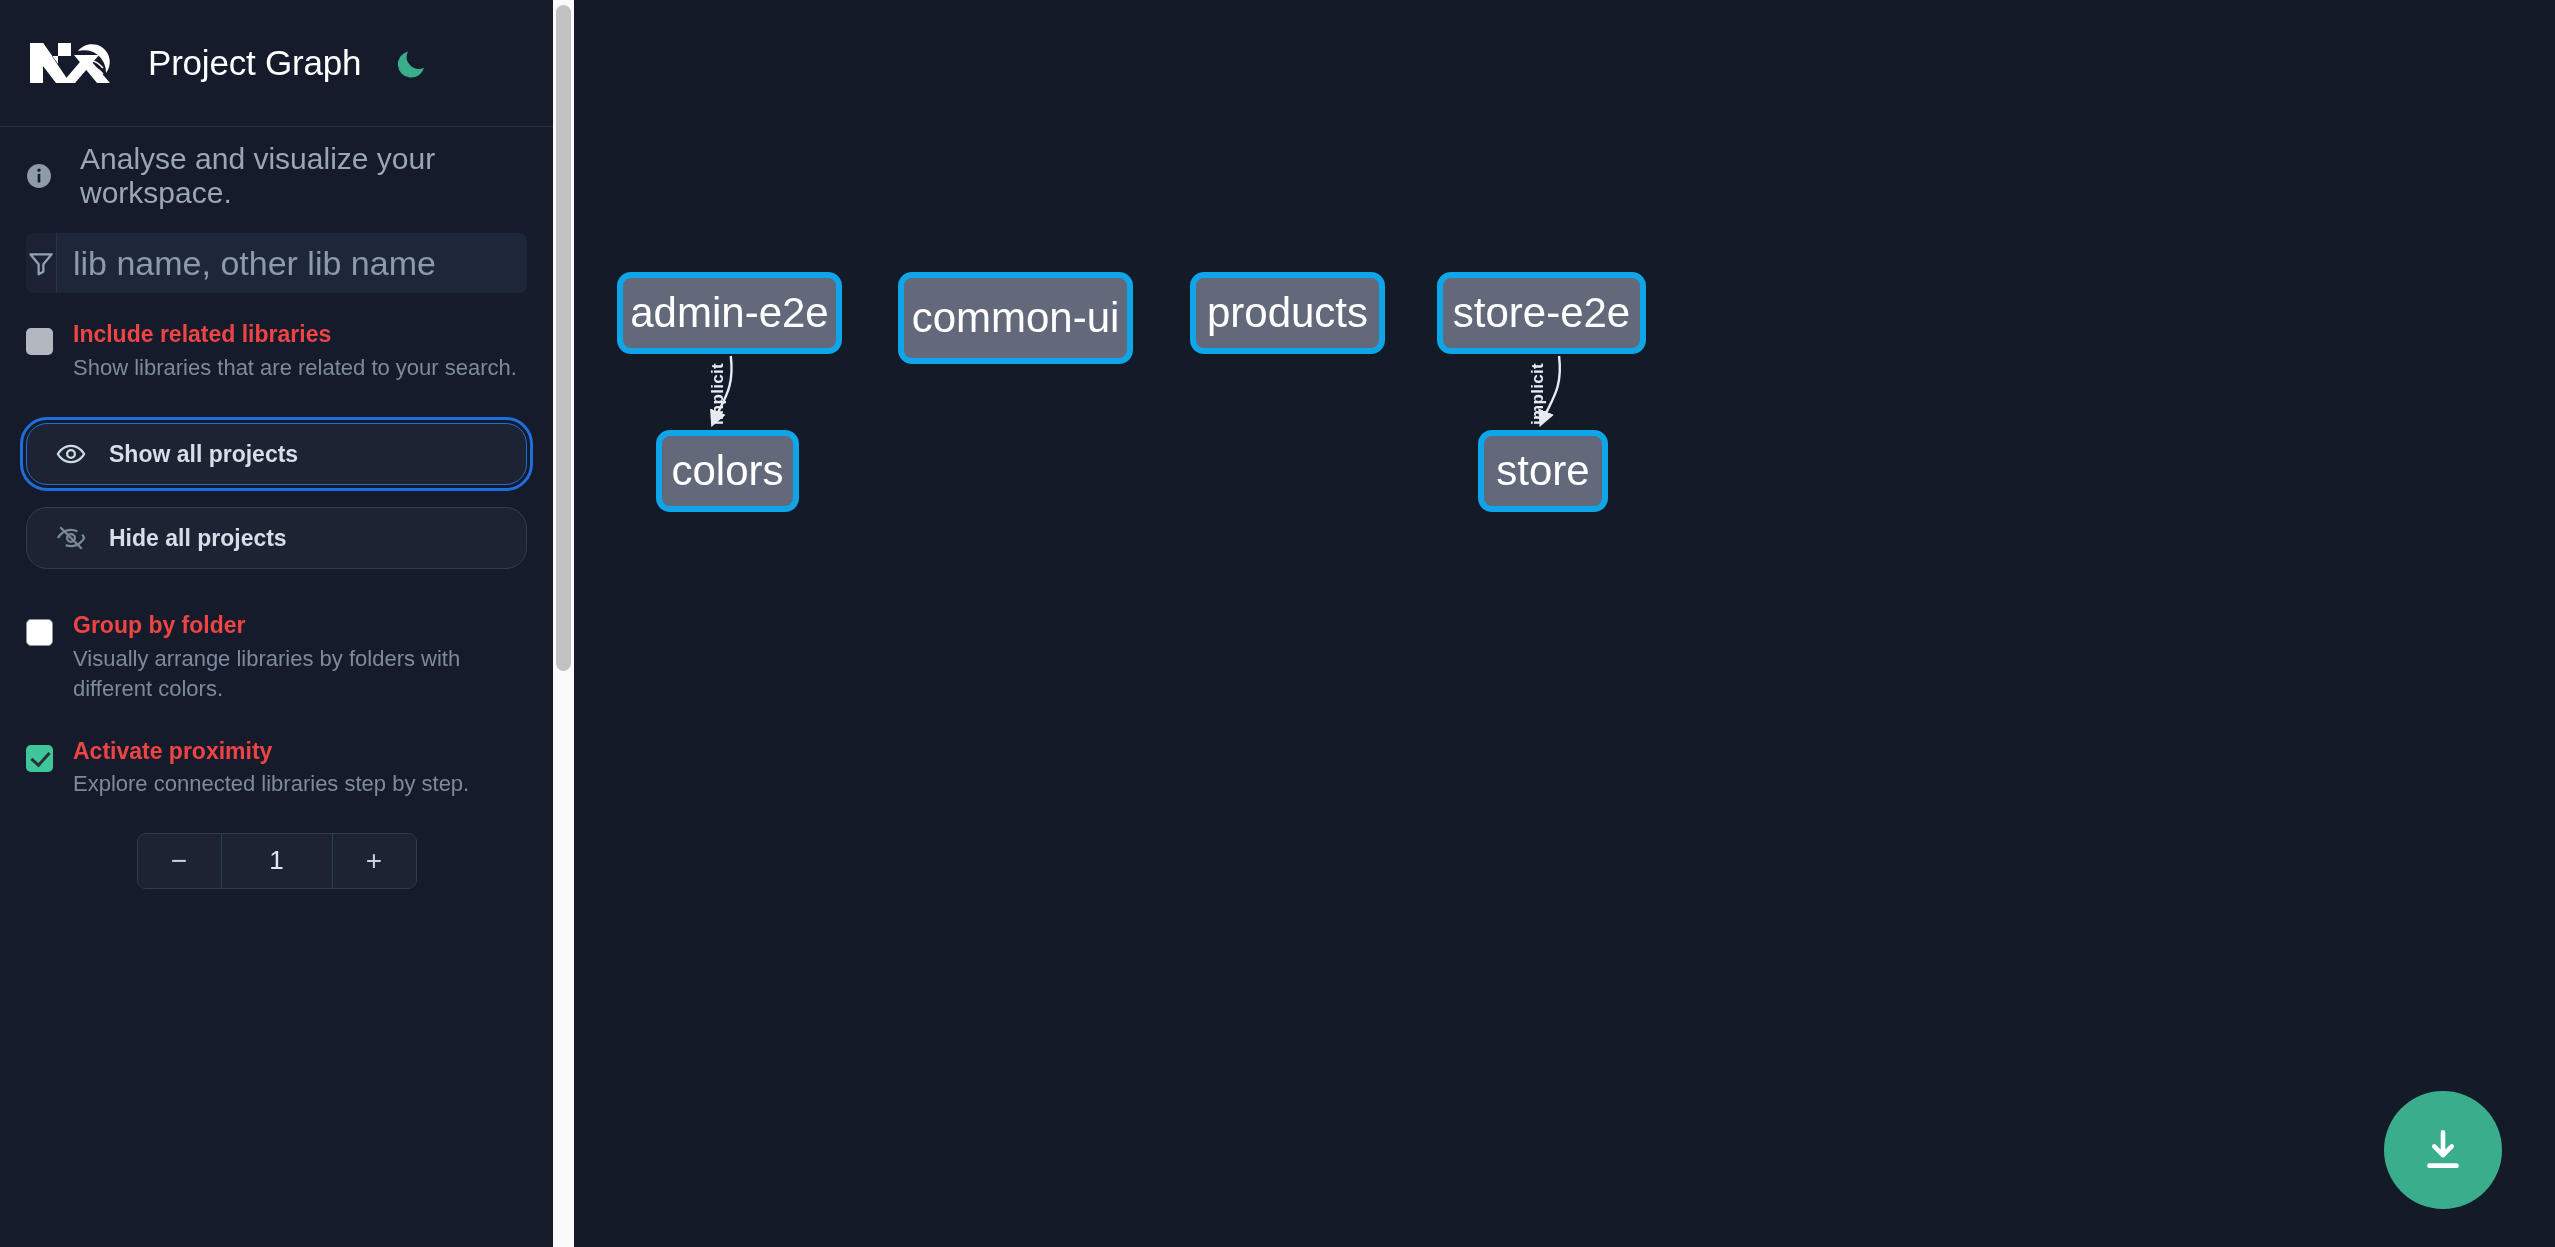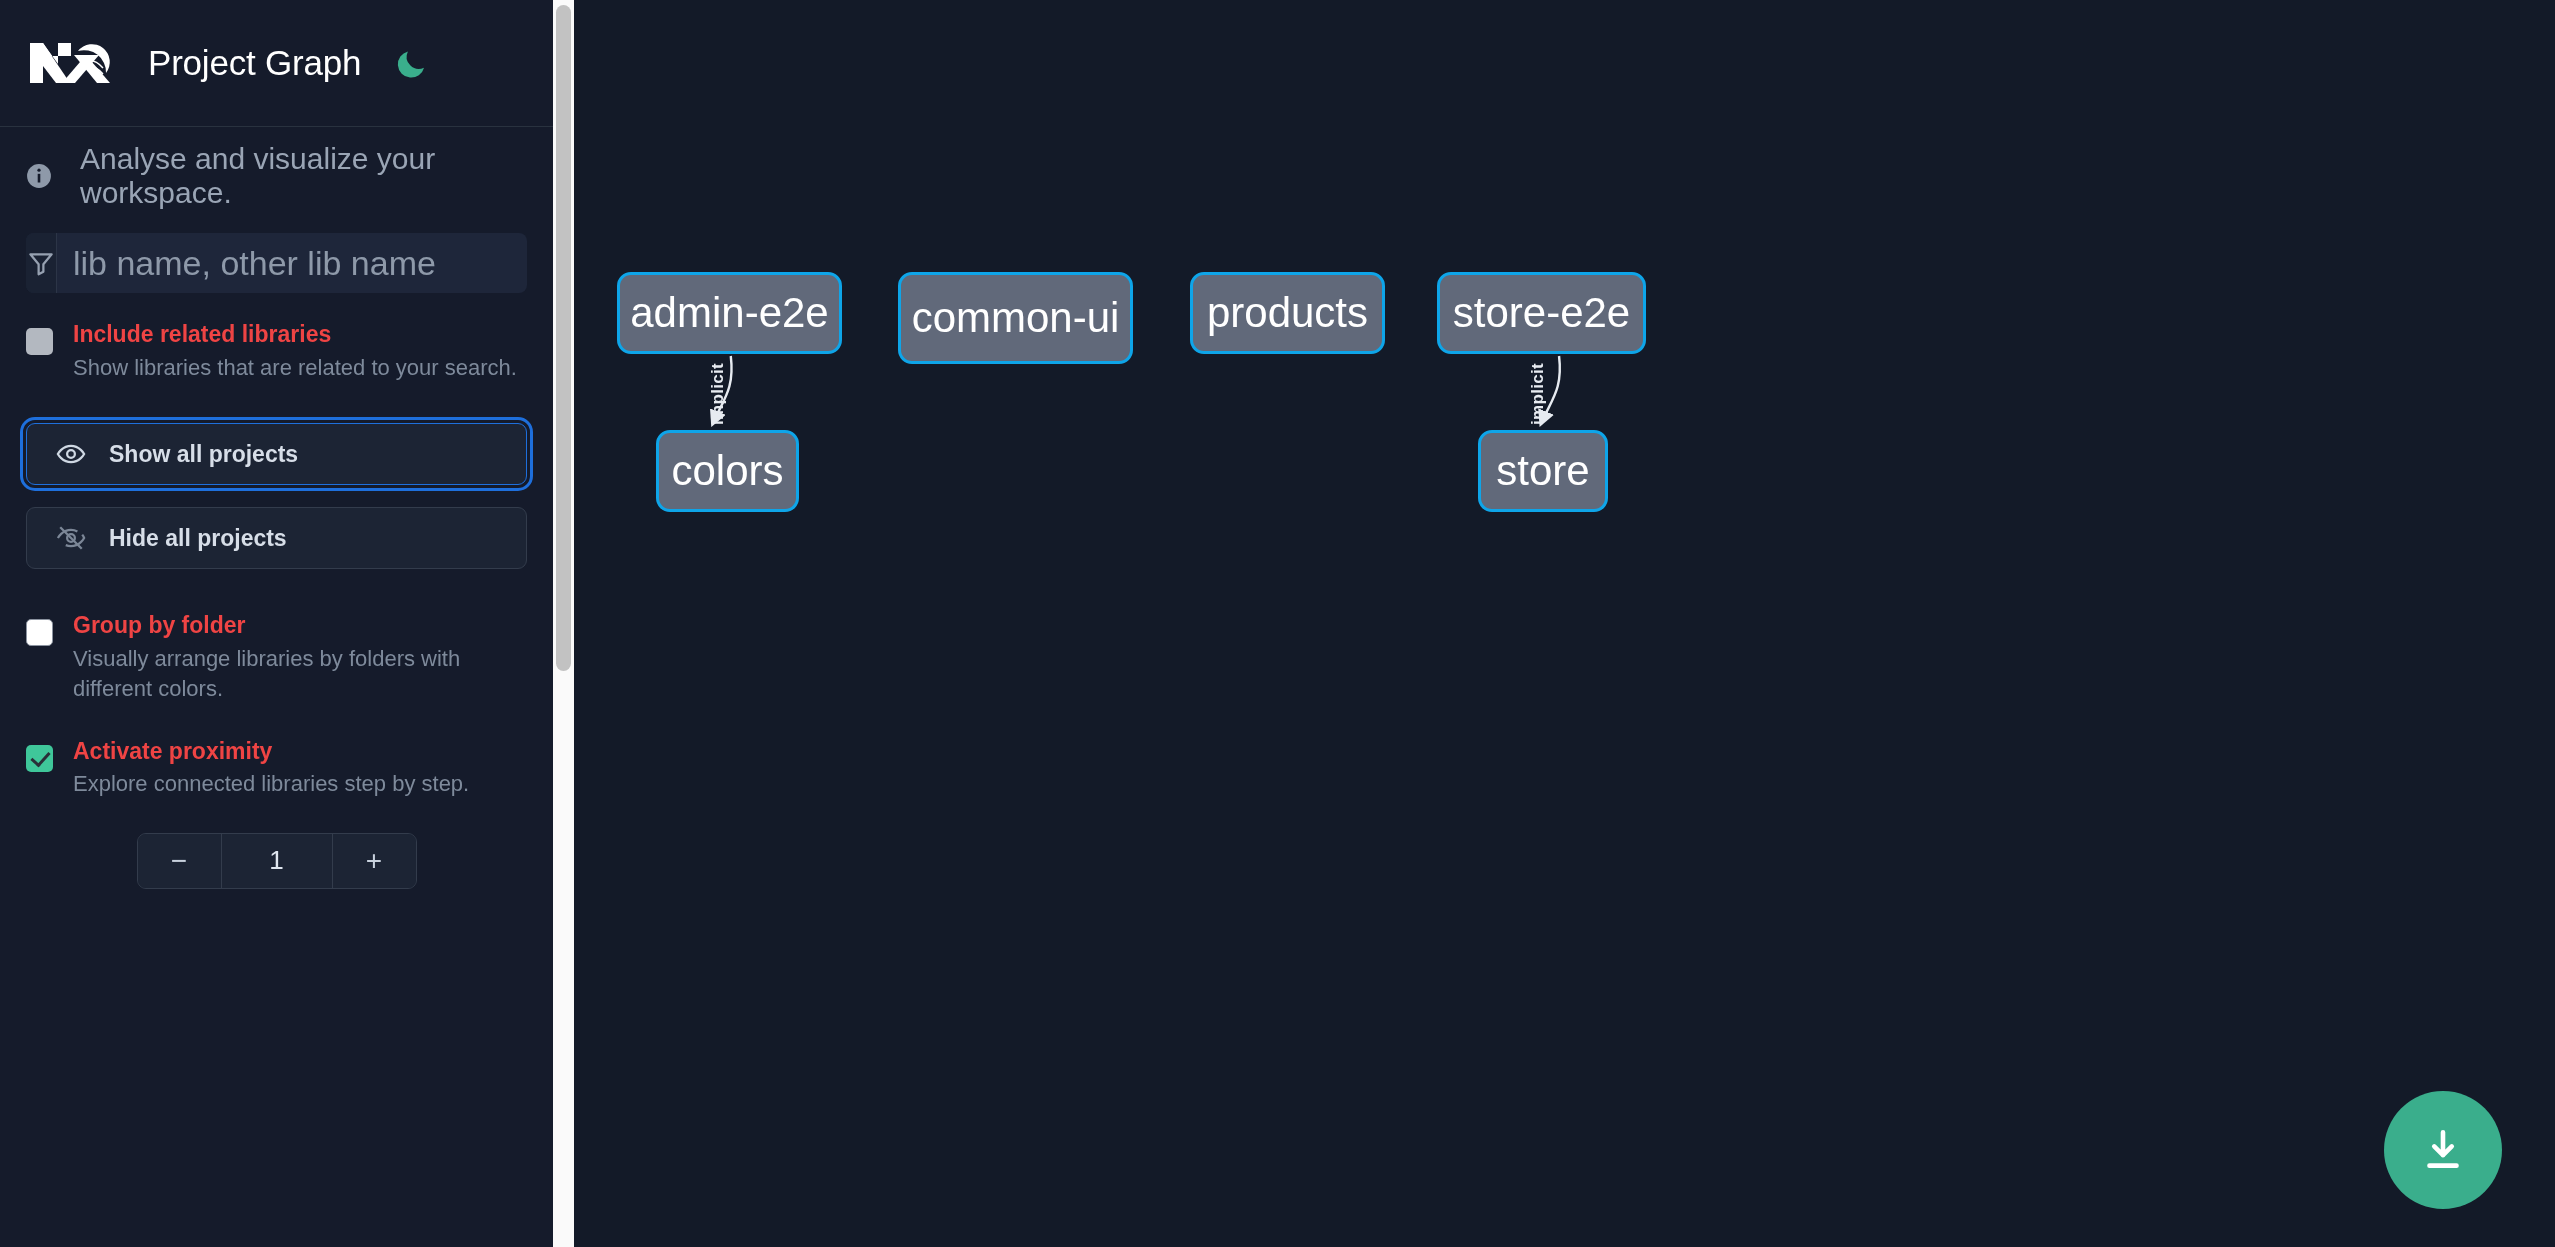--- a/index.html
+++ b/index.html
@@ -140,21 +140,21 @@
     margin-top: 4px;
     max-width: 450px;
   }
 
   
   .btn {
     display: flex;
     align-items: center;
     height: 62px;
     width: 100%;
-    border-radius: 9px;
+    border-radius: 21px;
     background: #1c2434;
     border: 1px solid #333c4c;
     color: #d7dee8;
     font-size: 23px;
     font-weight: 700;
     padding-left: 28px;
     cursor: pointer;
     font-family: "Liberation Sans", sans-serif;
   }
   .btn-show {
@@ -231,21 +231,21 @@
     overflow: hidden;
   }
   .graph-svg {
     position: absolute;
     left: 0; top: 0;
     width: 100%; height: 100%;
   }
   .node {
     position: absolute;
     background: #61697a;
-    border: 3px solid #0ea5e9;
+    border: 6px solid #0ea5e9;
     border-radius: 14px;
     display: flex;
     align-items: center;
     justify-content: center;
     color: #ffffff;
     font-size: 42px;
     font-family: "Liberation Sans", sans-serif;
     white-space: nowrap;
     cursor: pointer;
   }

